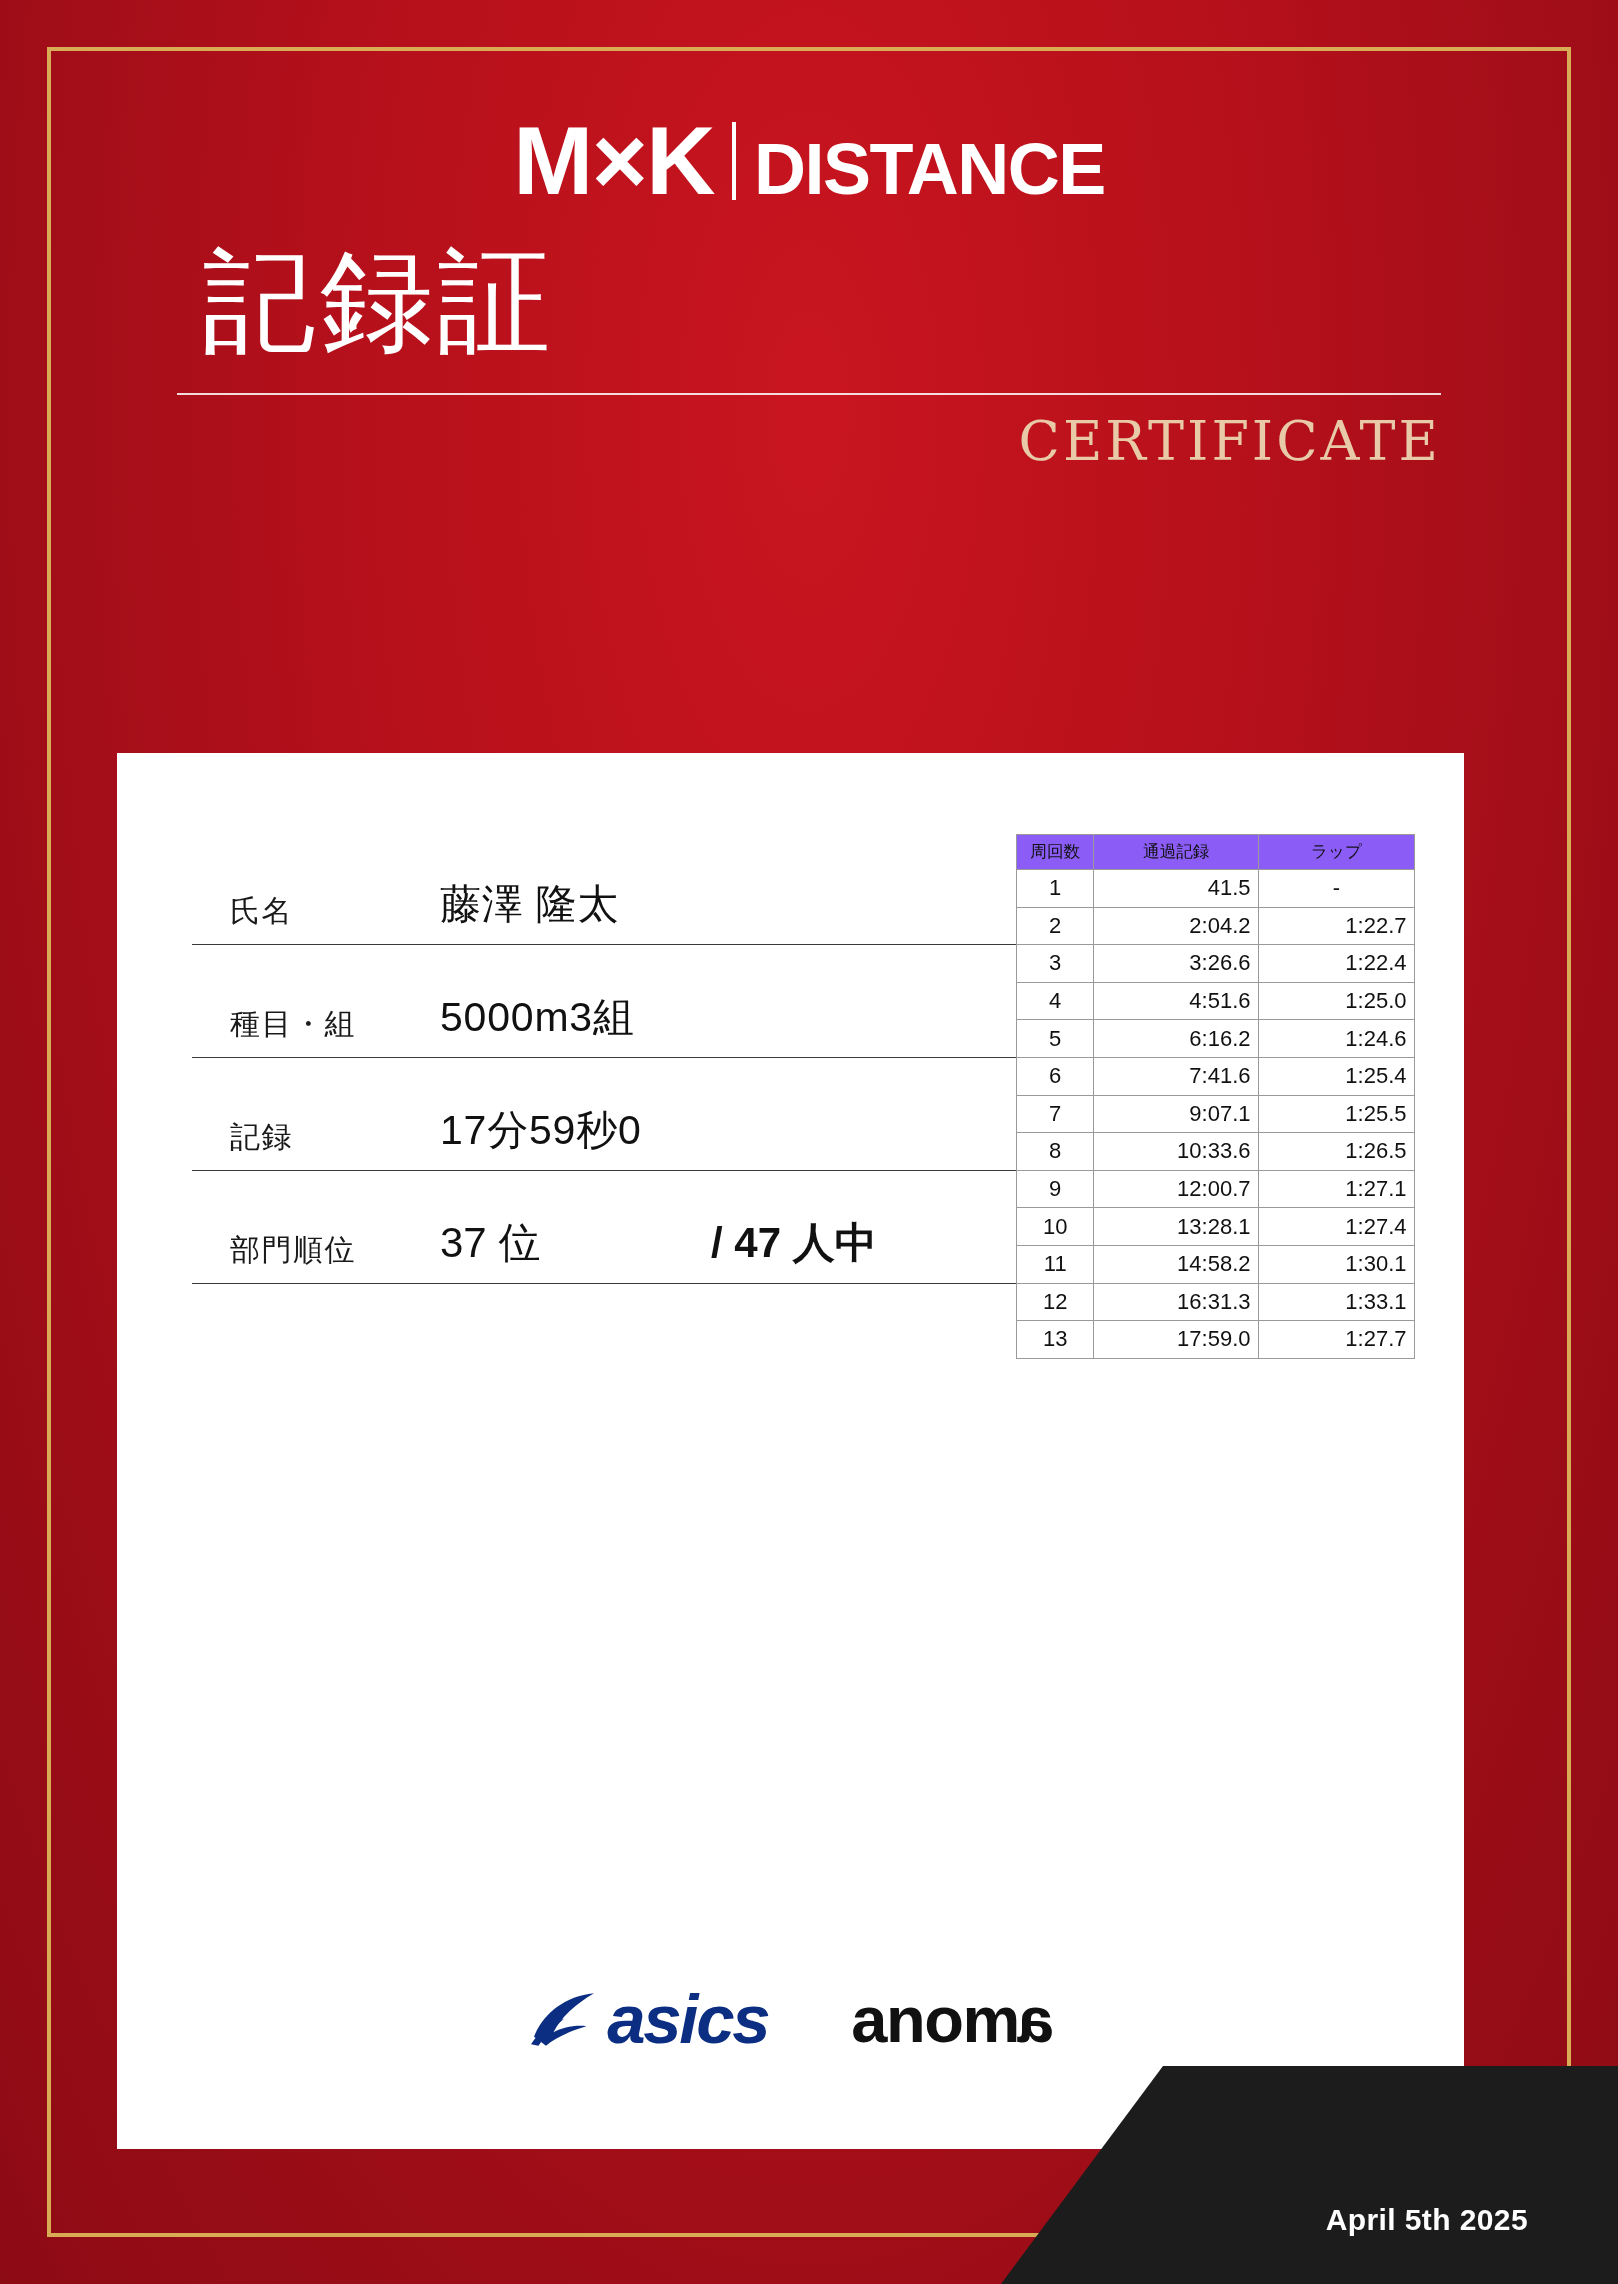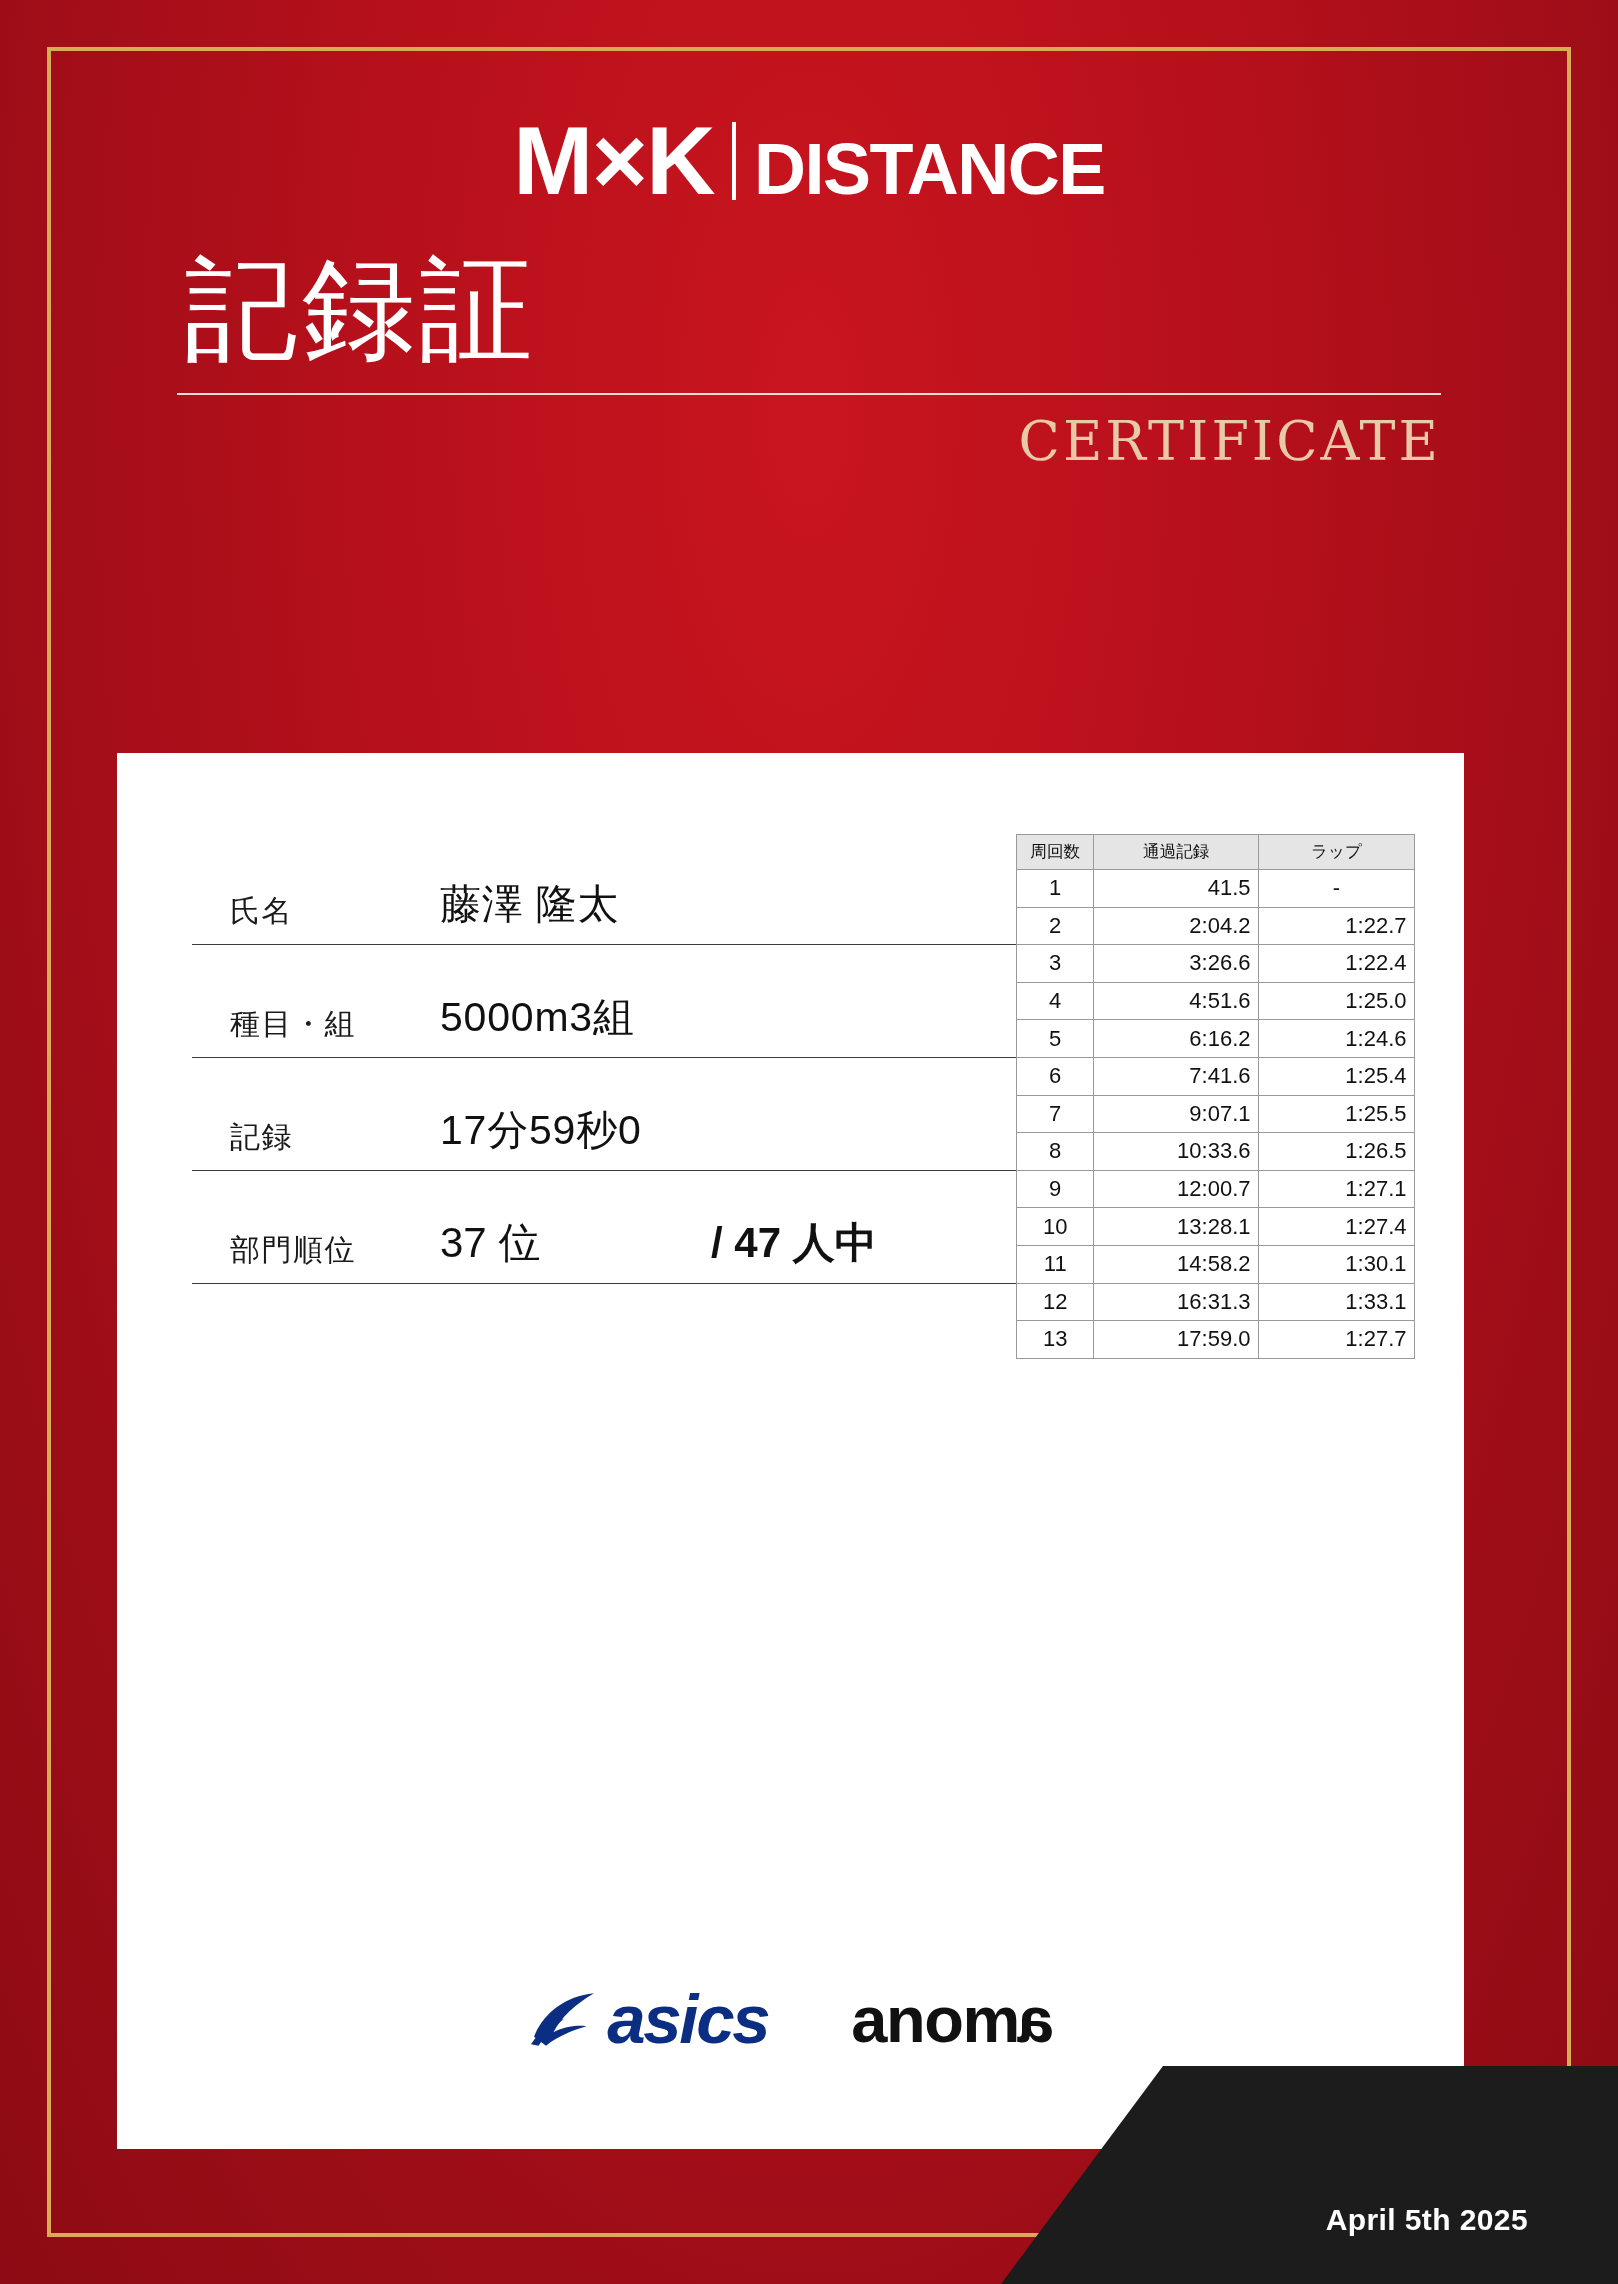--- a/index.html
+++ b/index.html
@@ -67,25 +67,26 @@
     top: 6px;
   }
   .brand-distance {
     font-size: 72px;
     font-weight: bold;
   }
 
   .jp-title {
     margin-top: 39px;
     color: #ffffff;
-    font-family: Liberation Serif, serif;
+    font-family: Liberation Mono, monospace;
     font-size: 113px;
     letter-spacing: 4.5px;
     line-height: 1.1;
     padding-left: 7.5px;
+    margin-left: 18px;
   }
 
   .hr-line {
     margin-top: 21px;
     height: 1.5px;
     background: rgba(255,255,255,0.85);
     width: 100%;
   }
 
   .cert-en {
@@ -164,21 +165,21 @@
     width: 399px;
     font-size: 22px;
     color: #111;
   }
   table.lap-table th {
     border: 0.8px solid #9a9a9a;
     font-weight: normal;
     font-size: 16.6px;
     padding: 6px 4.5px;
     text-align: center;
-    background: #e5e5e5;
+    background: #8b5cf6;
     margin-top: 38px;
   }
   table.lap-table td {
     border: 0.8px solid #9a9a9a;
     padding: 3.8px 7.5px;
     height: 29px;
   }
   table.lap-table td.c-lap {
     text-align: center;
     width: 68px;

